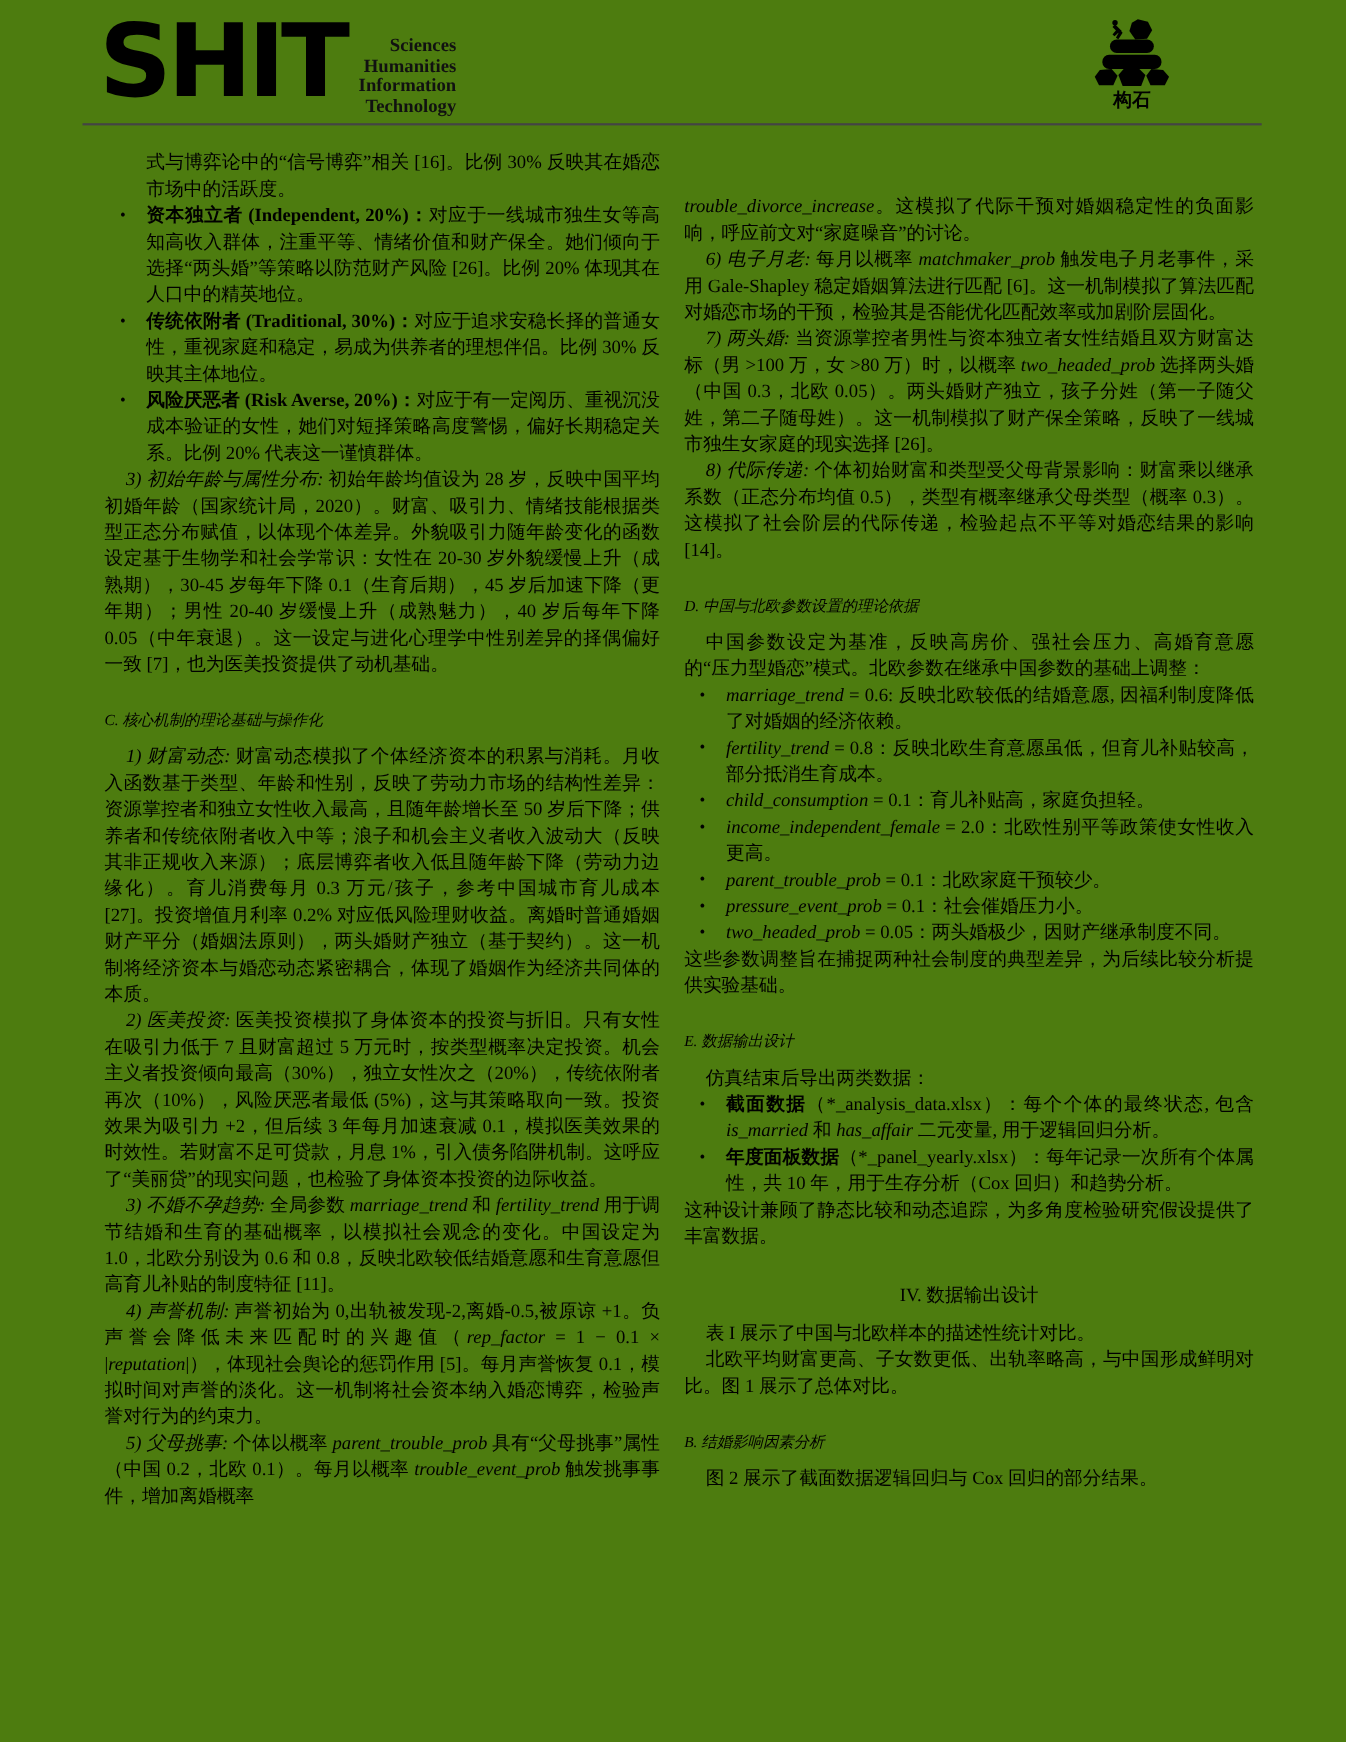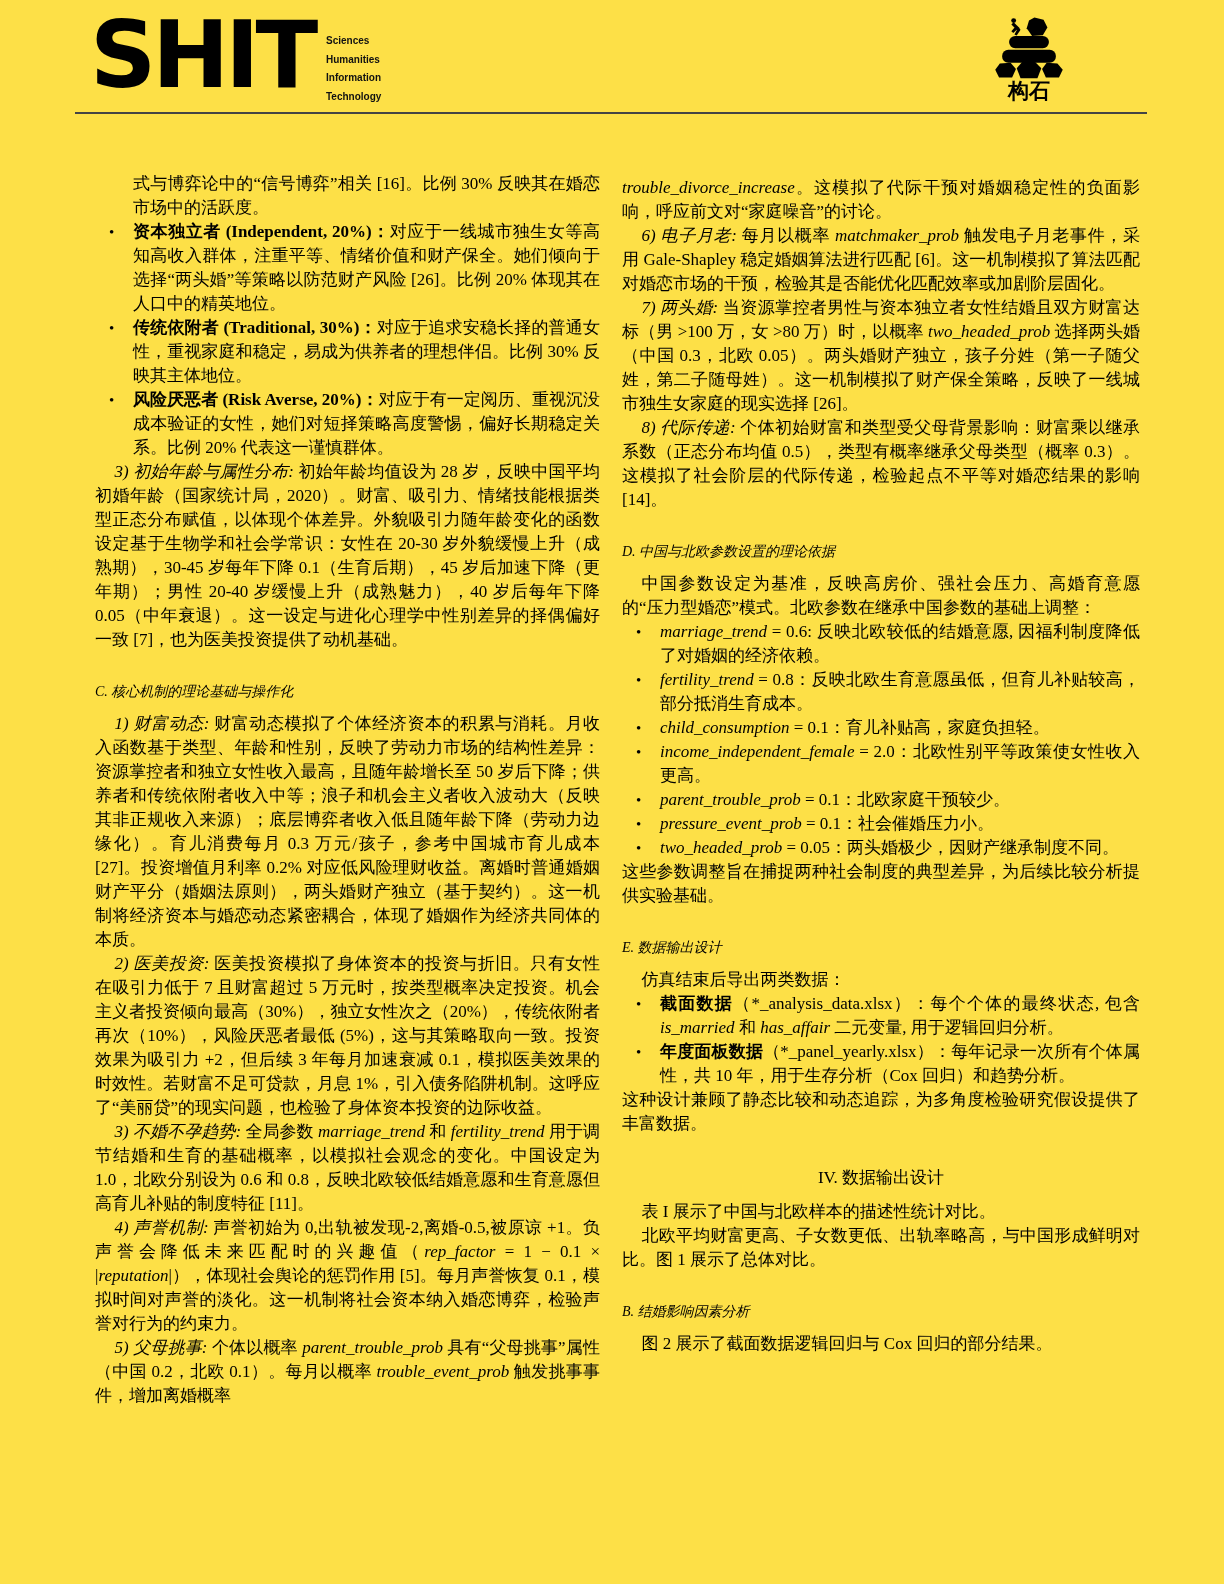--- a/index.html
+++ b/index.html
@@ -1,32 +1,32 @@
 <!DOCTYPE html>
 <html><head>
 <meta charset="utf-8">
 <style>
   html,body{margin:0;padding:0;background:#fff;}
-  .page{position:relative;width:1224px;height:1584px;background:#fde047;overflow:hidden;
+  .page{position:relative;width:1224px;height:1584px;background:#4d7c0f;overflow:hidden;
         font-family:"Liberation Serif","DejaVu Serif",serif;color:#000;}
   
   .masthead{position:absolute;top:16px;left:90px;right:84px;height:96px;}
   .wordmark{position:absolute;left:0;top:-6px;font-family:"DejaVu Sans","Liberation Sans",sans-serif;
             font-weight:bold;font-size:92px;line-height:92px;letter-spacing:-4px;color:#000;}
-  .wordmark-sub{position:absolute;left:236px;top:16px;font-family:Liberation Sans, sans-serif;
-            font-weight:bold;font-size:10px;line-height:18.5px;color:#111;}
+  .wordmark-sub{position:absolute;left:236px;top:16px;font-family:Liberation Serif, serif;
+            font-weight:bold;font-size:17px;line-height:18.5px;color:#111;text-align:right;}
   .pub-logo{position:absolute;right:66px;top:0px;width:90px;text-align:center;}
   .pub-logo svg{display:block;margin:0 auto;}
   .pub-logo .pub-label{font-family:"DejaVu Sans","Liberation Sans",sans-serif;
-            font-weight:bold;font-size:21px;line-height:18px;margin-top:0px;color:#000;text-align:center;}
+            font-weight:bold;font-size:17px;line-height:18px;margin-top:0px;color:#000;text-align:center;}
   .rule{position:absolute;top:112px;left:75px;width:1072px;height:2px;background:#444;}
   
   .columns{position:absolute;top:136px;left:95px;display:flex;gap:22px;}
   .col{font-size:17px;line-height:24px;text-align:justify;}
-  .col.left{width:505px;margin-top:36px;}
+  .col.left{width:505px;}
   .col.right{width:518px;margin-top:40px;}
   .para{margin:0;}
   .para.indent{text-indent:1.15em;}
   .para.cont{text-indent:0;}
   .para.cont-bullet{text-indent:0;margin-left:38px;}
   .bullet{display:flex;margin:0 0 0 14px;}
   .bullet .dot{flex:none;width:24px;font-size:15px;line-height:24px;}
   .bullet .bt{flex:1;}
   h3.subsec{font-size:14px;font-weight:normal;font-style:italic;margin:28px 0 8px 0;line-height:24px;}
   h2.sec{font-size:17px;font-weight:normal;text-align:center;margin:30px 0 10px 0;line-height:24px;}

